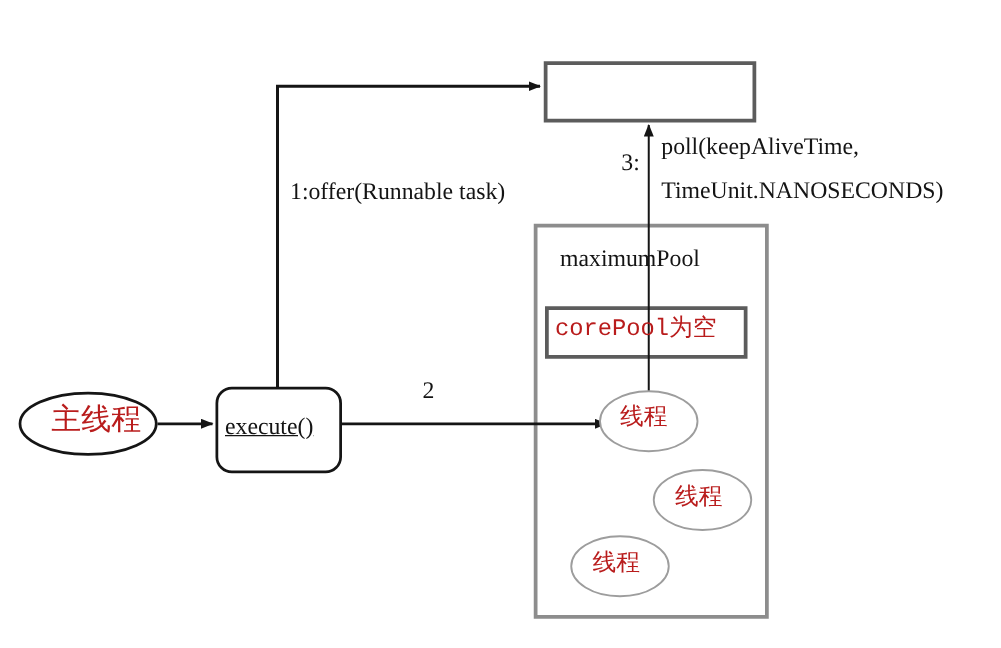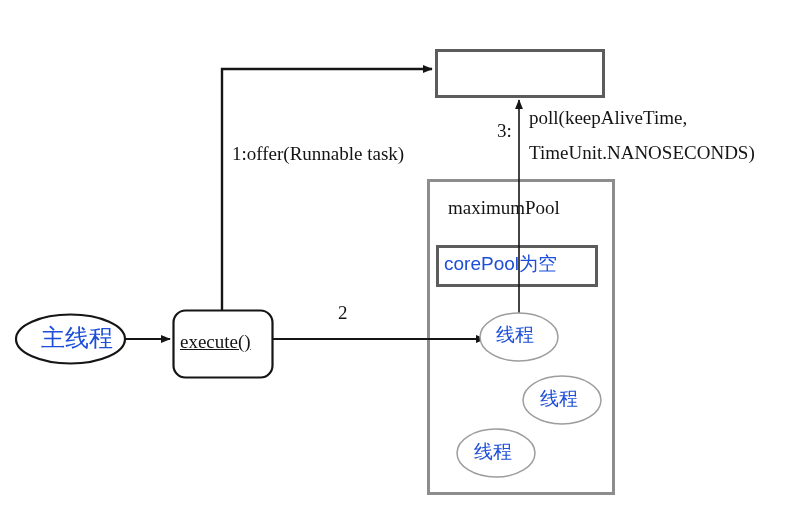--- a/index.html
+++ b/index.html
@@ -24,22 +24,22 @@
     height: 518px;
   }
   .lbl {
     position: absolute;
     white-space: nowrap;
     font-family: "Liberation Serif", "DejaVu Serif", serif;
     color: #141414;
     line-height: 1.05;
   }
   .lbl-cjk {
-    font-family: Liberation Sans, sans-serif;
-    color: #1d4ed8;
+    font-family: Liberation Mono, monospace;
+    color: #b91c1c;
   }
 
   
   #queue-title        { left: 396px; top: 10px;  font-size: 20px; letter-spacing: -0.2px; }
   #offer-label        { left: 232px; top: 144px; font-size: 19px; }
   #poll-step-label    { left: 497px; top: 121px; font-size: 19px; }
   #poll-line1         { left: 529px; top: 108px; font-size: 19px; }
   #poll-line2         { left: 529px; top: 143px; font-size: 19px; }
   #step2-label        { left: 338px; top: 303px; font-size: 19px; }
   #maxpool-label      { left: 437px; top: 198px; font-size: 19px; margin-left: 11px; }

